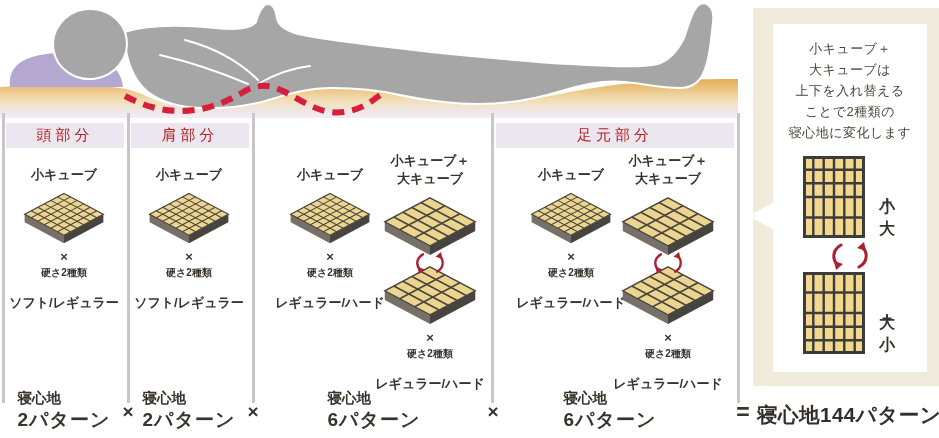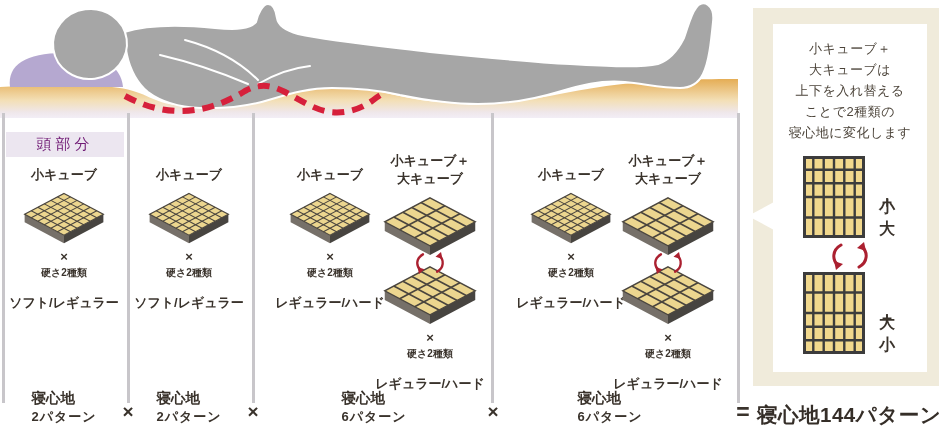--- a/index.html
+++ b/index.html
@@ -3,43 +3,43 @@
 <meta charset="utf-8">
 <style>
   html,body{margin:0;padding:0;background:#fff;}
   #stage{
     position:relative;width:939px;height:438px;background:#fff;overflow:hidden;
     font-family:"Liberation Sans","DejaVu Sans",sans-serif;color:#3a332c;
   }
   #scene{position:absolute;left:0;top:0;}
   .divider{position:absolute;top:113px;height:290px;width:3px;background:#c8c6ca;}
   .hdr{
-    position:absolute;top:132px;height:25px;background:#ece6f0;
+    position:absolute;top:123px;height:25px;background:#ece6f0;
     display:flex;align-items:center;justify-content:center;
-    font-size:15px;letter-spacing:4px;color:#701a75;font-weight:500;
+    font-size:15px;letter-spacing:4px;color:#b91c1c;font-weight:500;
   }
   .opt{
     position:absolute;transform:translateX(-50%);width:150px;
     display:flex;flex-direction:column;align-items:center;text-align:center;
   }
   .opt-label{font-size:13px;font-weight:bold;white-space:pre-line;line-height:18px;}
   .cube{margin-top:7px;line-height:0;}
   .cube.sm svg{width:84px;height:53px;}
   .cube.mix svg{width:96px;height:61px;}
   .xmark{margin-top:5px;font-size:13px;font-weight:bold;}
   .hardness{margin-top:2px;font-size:10px;font-weight:bold;}
   .firmness{margin-top:14px;font-size:13px;font-weight:bold;white-space:nowrap;}
   .swap{margin-top:-4px;margin-bottom:-6px;line-height:0;z-index:2;}
   .swap svg{width:44px;height:22px;}
   .result{
     position:absolute;top:391px;transform:translateX(-50%);
     font-weight:bold;line-height:1;
   }
   .result .r1{font-size:14.5px;}
-  .result .r2{font-size:13px;margin-top:4px;letter-spacing:1px;}
+  .result .r2{font-size:19px;margin-top:4px;letter-spacing:1px;}
   .sep{position:absolute;top:401px;transform:translateX(-50%);font-size:19px;font-weight:bold;}
   .eq{position:absolute;top:399px;transform:translateX(-50%);font-size:23px;font-weight:bold;}
   .total{
     position:absolute;left:757px;top:401px;font-size:20.5px;font-weight:bold;
     letter-spacing:0.5px;color:#352e28;white-space:nowrap;
   }
   #panel{position:absolute;left:753px;top:8px;width:186px;height:378px;background:#f0ebdb;}
   #panel-inner{position:absolute;left:20px;top:16px;width:154px;height:348px;background:#fff;}
   #panel-notch{
     position:absolute;left:-25px;top:178px;width:0;height:0;
@@ -100,20 +100,22 @@
          C300,100 315,110 330,112 C348,114 362,108 372,101 C378,96 382,94 386,92"></path>
   </svg>
 
   <div class="divider" style="left:2px"></div>
   <div class="divider" style="left:127px"></div>
   <div class="divider" style="left:252px"></div>
   <div class="divider" style="left:491px"></div>
   <div class="divider" style="left:737px"></div>
 
   <div class="hdr" style="left:6px;width:118px">頭部分</div>
+  <div class="hdr" style="left:131px;width:118px">肩部分</div>
+  <div class="hdr" style="left:496px;width:238px">足元部分</div>
 
   <div class="opt" style="left:64px;top:166px">
     <div class="opt-label">小キューブ</div>
     <div class="cube sm"><svg viewBox="0 0 104 66" xmlns="http://www.w3.org/2000/svg">
           <polygon points="3.0,29.0 52.0,55.0 52,65 3,39" fill="#767069"></polygon>
           <polygon points="52.0,55.0 101.0,29.0 101,39 52,65" fill="#474440"></polygon>
           <polygon points="52.0,3.0 101.0,29.0 52.0,55.0 3.0,29.0" fill="#ecd68f" stroke="#4a453e" stroke-width="1.5"></polygon>
           <g stroke="#4a453e" stroke-width="1.3">
             <line x1="43.833333333333336" y1="7.333333333333333" x2="92.83333333333333" y2="33.333333333333336"></line>
             <line x1="35.66666666666667" y1="11.666666666666666" x2="84.66666666666667" y2="37.666666666666664"></line>

